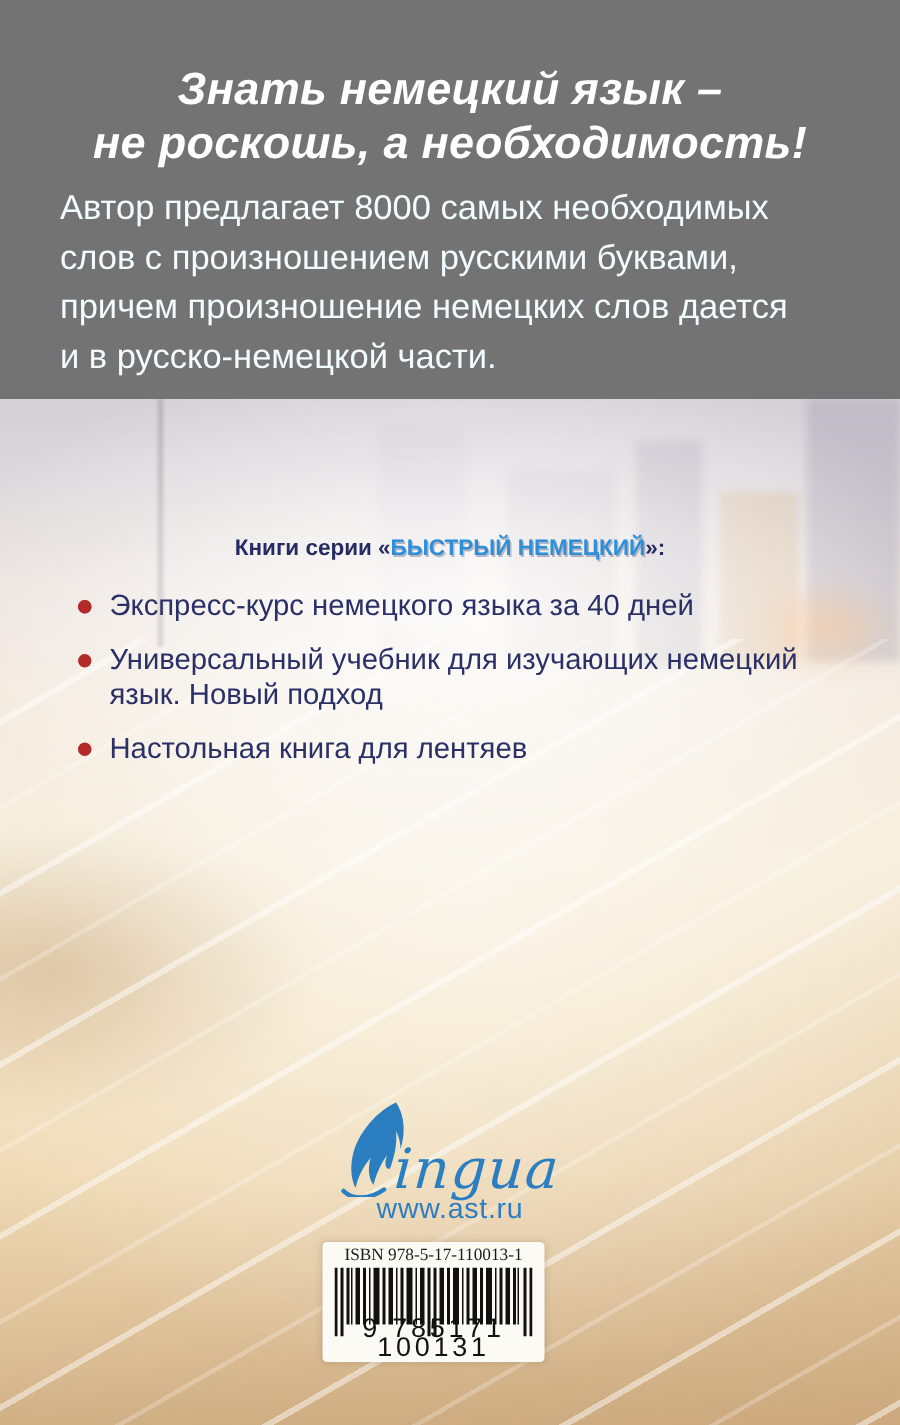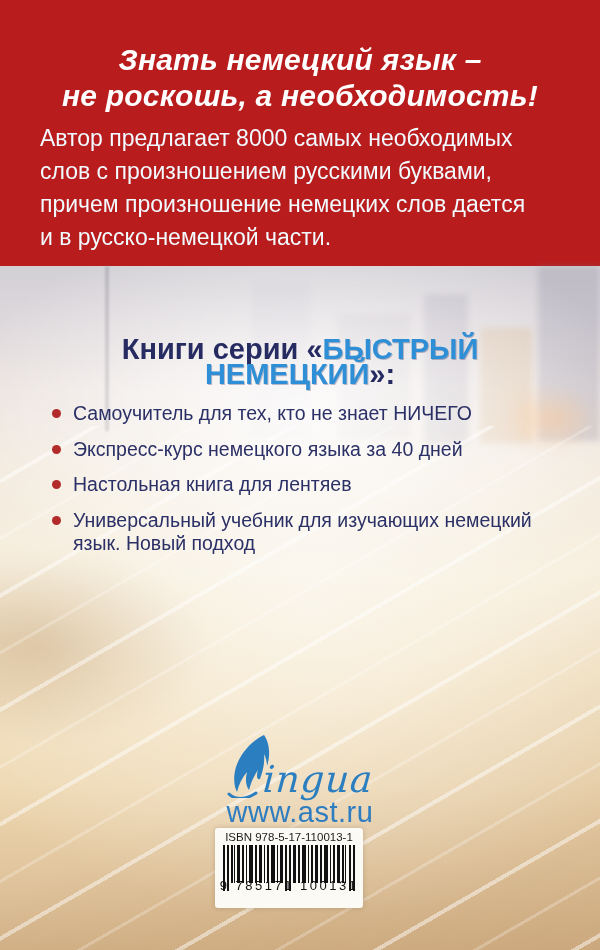--- a/index.html
+++ b/index.html
@@ -1,21 +1,21 @@
 <!DOCTYPE html>
 <html><head>
 <meta charset="utf-8">
 <style>
   html,body{margin:0;padding:0;}
   .cover{
     position:relative;width:600px;height:950px;overflow:hidden;
     font-family:"Liberation Sans",sans-serif;background:#efe3cd;
   }
   
-  .header{position:absolute;left:0;top:0;width:600px;height:266px;background:#b91c1c;}
+  .header{position:absolute;left:0;top:0;width:600px;height:266px;background:#737373;}
   .tagline{
     position:absolute;left:0;top:42px;width:600px;text-align:center;
     font-style:italic;font-weight:700;font-size:30px;line-height:36px;
     color:#ffffff;white-space:pre-line;letter-spacing:.2px;
   }
   .description{
     position:absolute;left:40px;top:122px;width:520px;
     font-size:23px;line-height:33px;color:#f2fbff;white-space:pre-line;
   }
   
@@ -49,52 +49,52 @@
   .haze{
     position:absolute;left:0;top:0;width:600px;height:684px;
     background:
       radial-gradient(ellipse 340px 190px at 50% 21%,rgba(255,255,255,.85),rgba(255,255,255,0) 100%),
       radial-gradient(ellipse 430px 310px at 52% 50%,rgba(255,255,255,.55),rgba(255,255,255,0) 100%),
       linear-gradient(180deg,rgba(255,255,255,.22),rgba(255,255,255,0) 42%);
   }
   
   .series{position:absolute;left:50px;top:337px;width:500px;}
   .series-heading{
-    text-align:center;font-weight:700;font-size:29px;line-height:25px;
-    color:#262b61;margin:0 0 15px 0;
+    text-align:center;font-weight:700;font-size:15px;line-height:25px;
+    color:#262b61;margin:16px 0 15px 0;
   }
   .series-name{color:#2e8fd6;text-shadow:1px 1px 0 rgba(38,43,97,.30);}
   .books{list-style:none;margin:0;padding:0;}
   .books li{
     position:relative;padding-left:23px;margin-bottom:12px;
     font-size:19.5px;line-height:23.5px;color:#2b3066;white-space:pre-line;
   }
   .dot{position:absolute;left:2px;top:7px;width:9px;height:9px;border-radius:50%;background:#b22a2a;}
   
   .logo{
     position:absolute;left:0;top:736px;width:600px;height:62px;
     display:flex;justify-content:center;align-items:flex-end;
   }
   .logo svg{display:block;margin-right:-9px;position:relative;z-index:2;}
   .logo-script{
     font-family:"DejaVu Serif",serif;font-style:italic;font-size:37px;line-height:37px;
     color:#2b7fc0;letter-spacing:1px;transform:skewX(-4deg);
   }
   .website{
     position:absolute;left:0;top:796px;width:600px;text-align:center;
-    font-size:29px;color:#2e7dc0;letter-spacing:.5px;
+    font-size:19px;color:#2e7dc0;letter-spacing:.5px;
   }
   .barcode-box{
     position:absolute;left:215px;top:828px;width:148px;height:80px;
     background:#fbfaf5;border-radius:3px;box-shadow:0 0 5px rgba(90,70,40,.25);
     text-align:center;overflow:hidden;
   }
-  .isbn{font-size:11.5px;line-height:13px;color:#1c1c1c;margin-top:3px;letter-spacing:0;}
+  .isbn{font-size:11.5px;line-height:13px;color:#1c1c1c;margin-top:3px;letter-spacing:0;font-family:Liberation Serif, serif;}
   .bars{display:block;margin:1px auto 0 auto;}
-  .digits{font-size:13px;line-height:13px;color:#111;letter-spacing:2.5px;margin-top:-12px;
+  .digits{font-size:18px;line-height:13px;color:#111;letter-spacing:2.5px;margin-top:-12px;
     background:transparent;}
 </style>
 </head>
 <body>
 
 <div class="cover">
 
   <div class="header">
     <div class="tagline">Знать немецкий язык –
 не роскошь, а необходимость!</div>
@@ -113,25 +113,25 @@
     <div class="bldg pole"></div>
     <div class="bldg glow"></div>
     <div class="roadside"></div>
     <div class="road"></div>
     <div class="haze"></div>
   </div>
 
   <div class="series">
     <div class="series-heading"><span>Книги серии «</span><span class="series-name">БЫСТРЫЙ НЕМЕЦКИЙ</span><span>»:</span></div>
     <ul class="books">
-      <li><span class="dot"></span><span>Самоучитель для тех, кто не знает НИЧЕГО</span></li>
+      <li><span class="dot"></span></li>
       <li><span class="dot"></span><span>Экспресс-курс немецкого языка за 40 дней</span></li>
-      <li><span class="dot"></span><span>Настольная книга для лентяев</span></li>
       <li><span class="dot"></span><span>Универсальный учебник для изучающих немецкий
 язык. Новый подход</span></li>
+      <li><span class="dot"></span><span>Настольная книга для лентяев</span></li>
     </ul>
   </div>
 
   <div class="logo" title="Lingua">
     <svg width="46" height="64" viewBox="0 0 46 64">
       <path fill="#2b7fc0" d="M38,1 C27,6 15,18 10,33 C7,43 8,52 11,58 C13,50 16,44 21,38 C19,46 20,52 23,56 C25,48 28,42 32,36 C30,42 31,46 34,45 C37,37 39,28 38,20 C40,24 41,28 41,32 C45,20 43,8 38,1 Z"></path>
       <path fill="none" stroke="#2b7fc0" stroke-width="3" stroke-linecap="round" d="M3,60 C9,66 20,66 30,59"></path>
     </svg>
     <span class="logo-script">ingua</span>
   </div>

